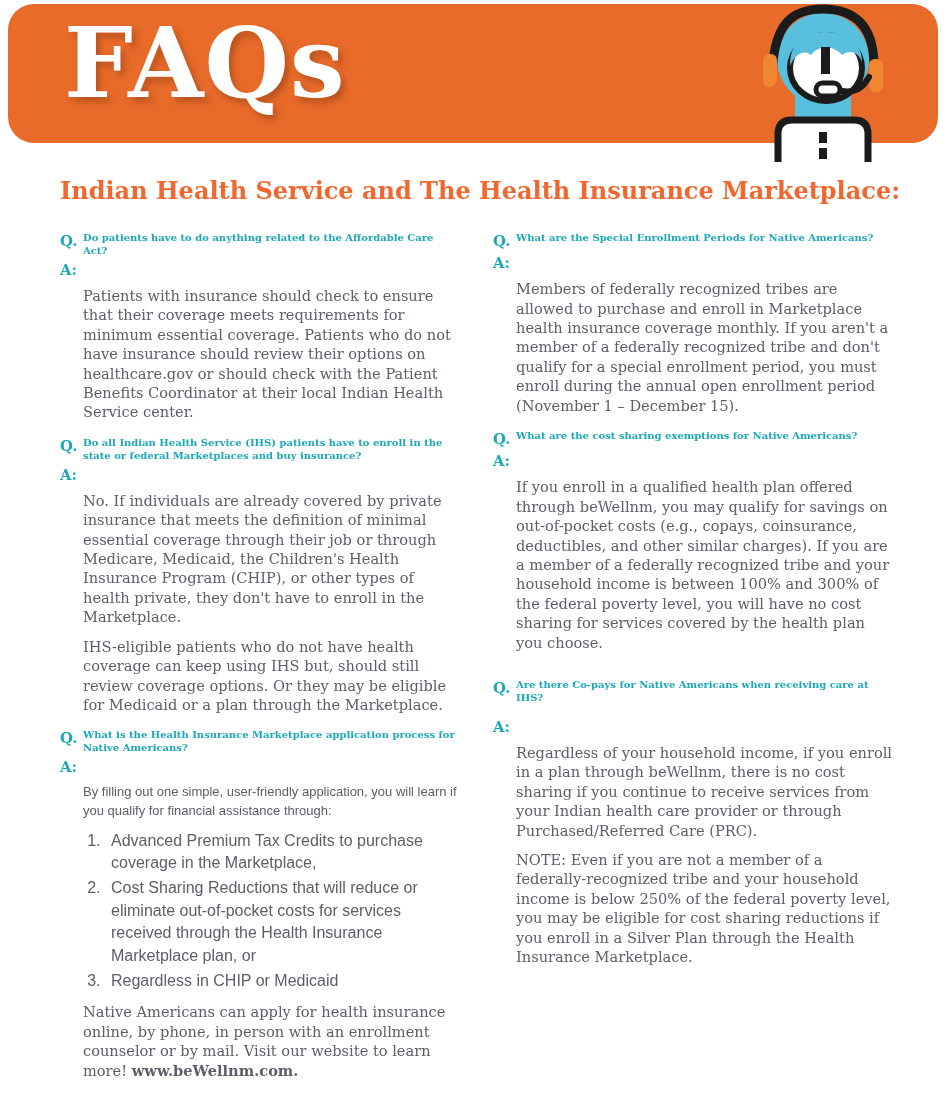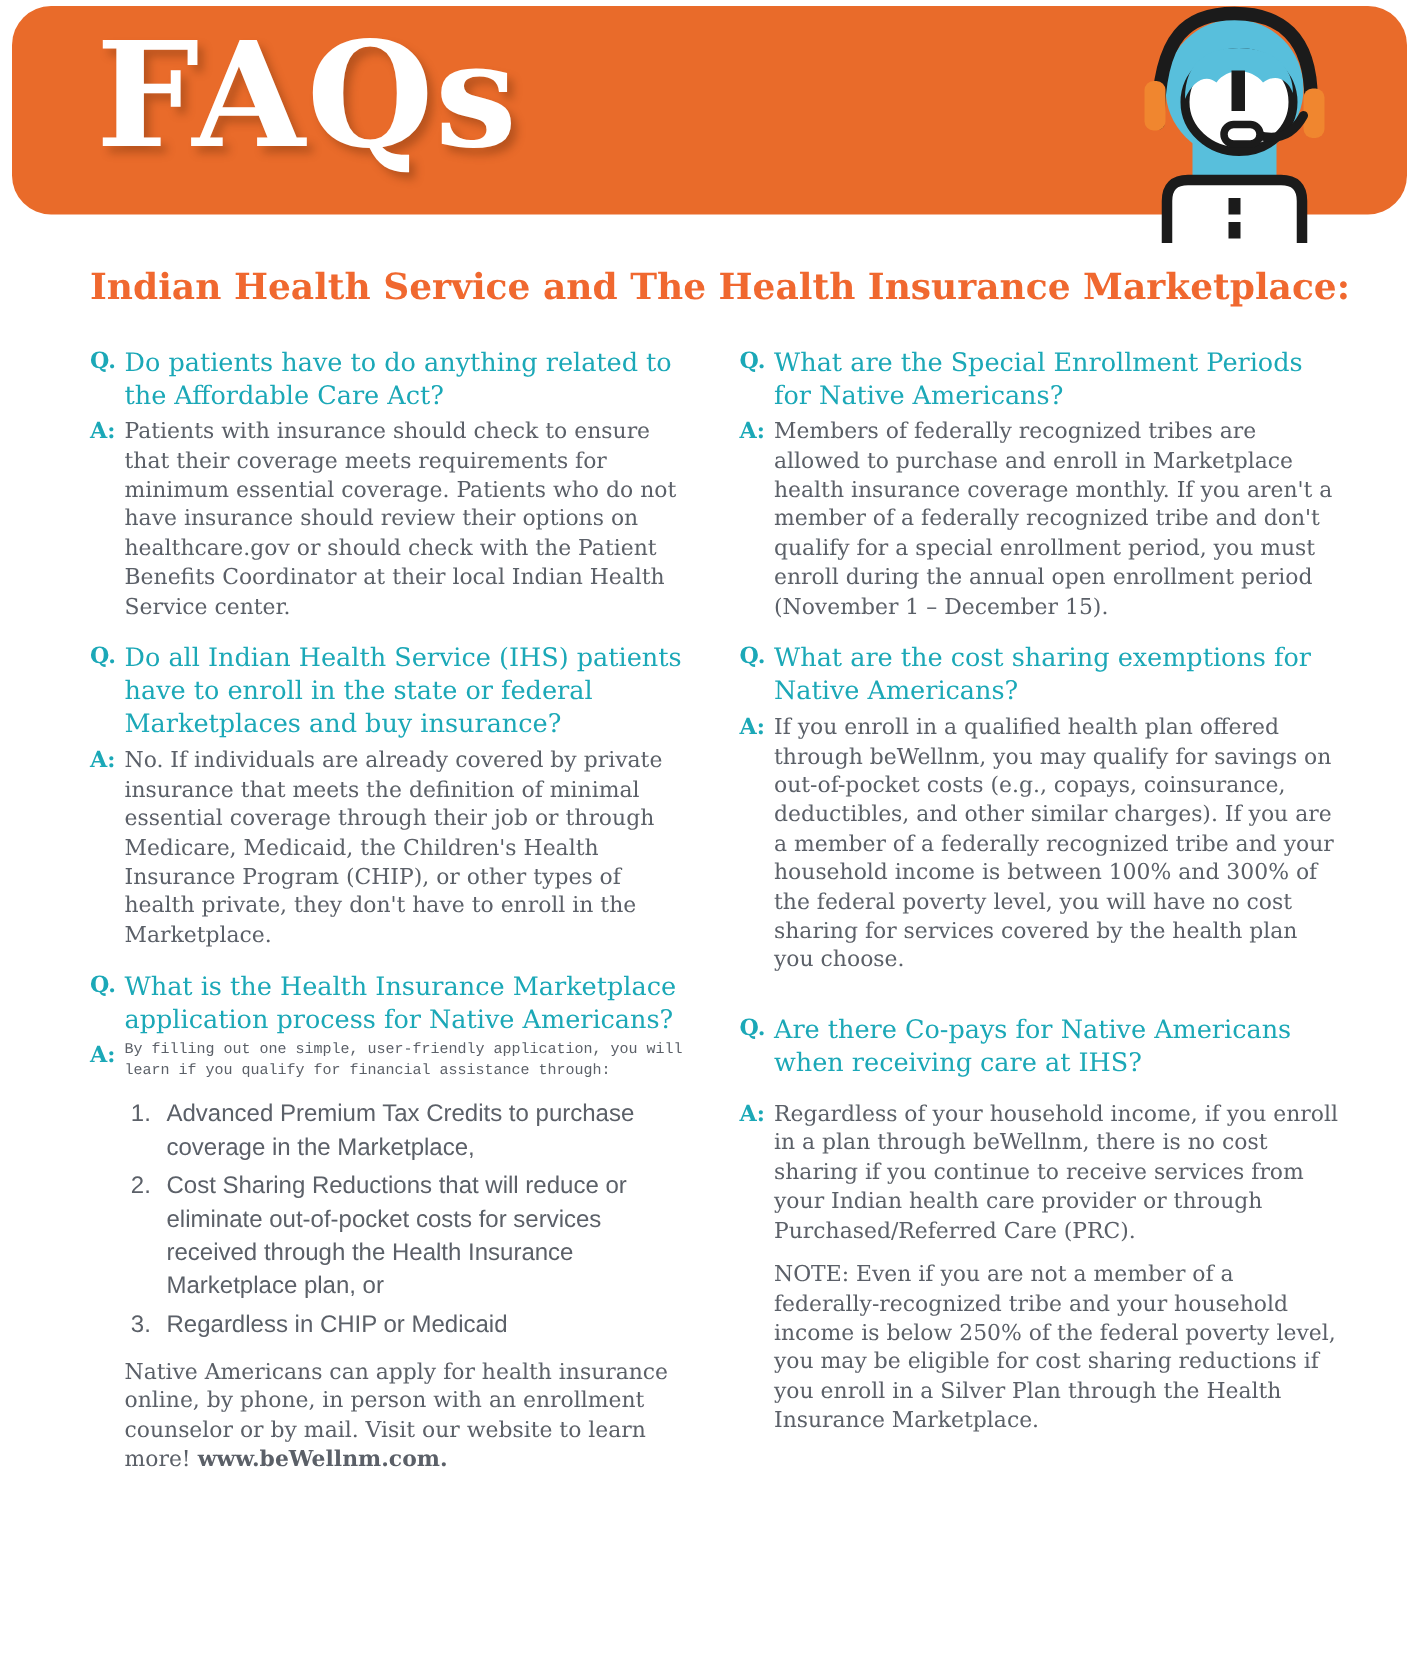--- a/index.html
+++ b/index.html
@@ -49,33 +49,33 @@
   .qa{margin-bottom:14px;}
   .qa-spaced{margin-top:26px;}
   .qa-spaced .a-row{margin-top:13px;}
   .row{display:flex;align-items:flex-start;}
   .lbl{
     width:23px;flex:0 0 23px;
     color:var(--teal,#1BA8B7);font-weight:bold;
     font-size:14.8px;line-height:1.3;
   }
   .q-text{
-    color:var(--teal,#1BA8B7);font-weight:normal;
-    font-size:17px;line-height:1.3;
+    color:var(--teal,#1BA8B7);font-weight:bold;
+    font-size:10px;line-height:1.3;
   }
   .q-row{margin-bottom:3px;}
   .a-text{
     color:var(--body_text,#5B6068);
-    font-size:14.6px;line-height:1.33;
+    font-size:14.6px;line-height:1.33;margin-top:26px;
   }
   .a-text p{margin:0 0 10px 0;}
   .a-text p:last-child{margin-bottom:0;}
   .sans{
-    font-family:Liberation Mono, monospace;
-    font-size:10px;line-height:1.4;
+    font-family:Liberation Sans, sans-serif;
+    font-size:13px;line-height:1.4;
   }
   ol.benefits{
     margin:0 0 10px 0;padding-left:22px;
     font-family:"Liberation Sans", sans-serif;
     font-size:16px;line-height:1.4;
     color:var(--body_text,#5B6068);
   }
   ol.benefits li{margin-bottom:3px;padding-left:6px;}
   .link{font-weight:bold;}
 </style>
@@ -133,20 +133,21 @@
 
       <div class="qa">
         <div class="row q-row">
           <span class="lbl">Q.</span>
           <div class="q-text">Do all Indian Health Service (IHS) patients have to enroll in the state or federal Marketplaces and buy insurance?</div>
         </div>
         <div class="row a-row">
           <span class="lbl">A:</span>
           <div class="a-text">
             <p>No. If individuals are already covered by private insurance that meets the definition of minimal essential coverage through their job or through Medicare, Medicaid, the Children's Health Insurance Program (CHIP), or other types of health private, they don't have to enroll in the Marketplace.</p>
+            <p>IHS-eligible patients who do not have health coverage can keep using IHS but, should still review coverage options. Or they may be eligible for Medicaid or a plan through the Marketplace.</p>
           </div>
         </div>
       </div>
 
       <div class="qa">
         <div class="row q-row">
           <span class="lbl">Q.</span>
           <div class="q-text">What is the Health Insurance Marketplace application process for Native Americans?</div>
         </div>
         <div class="row a-row">

